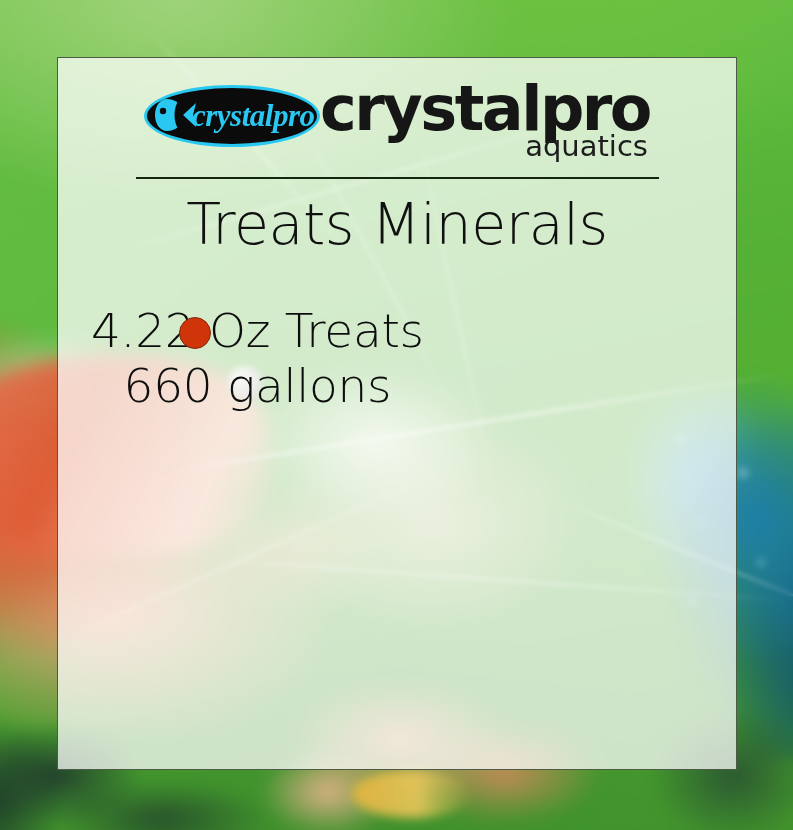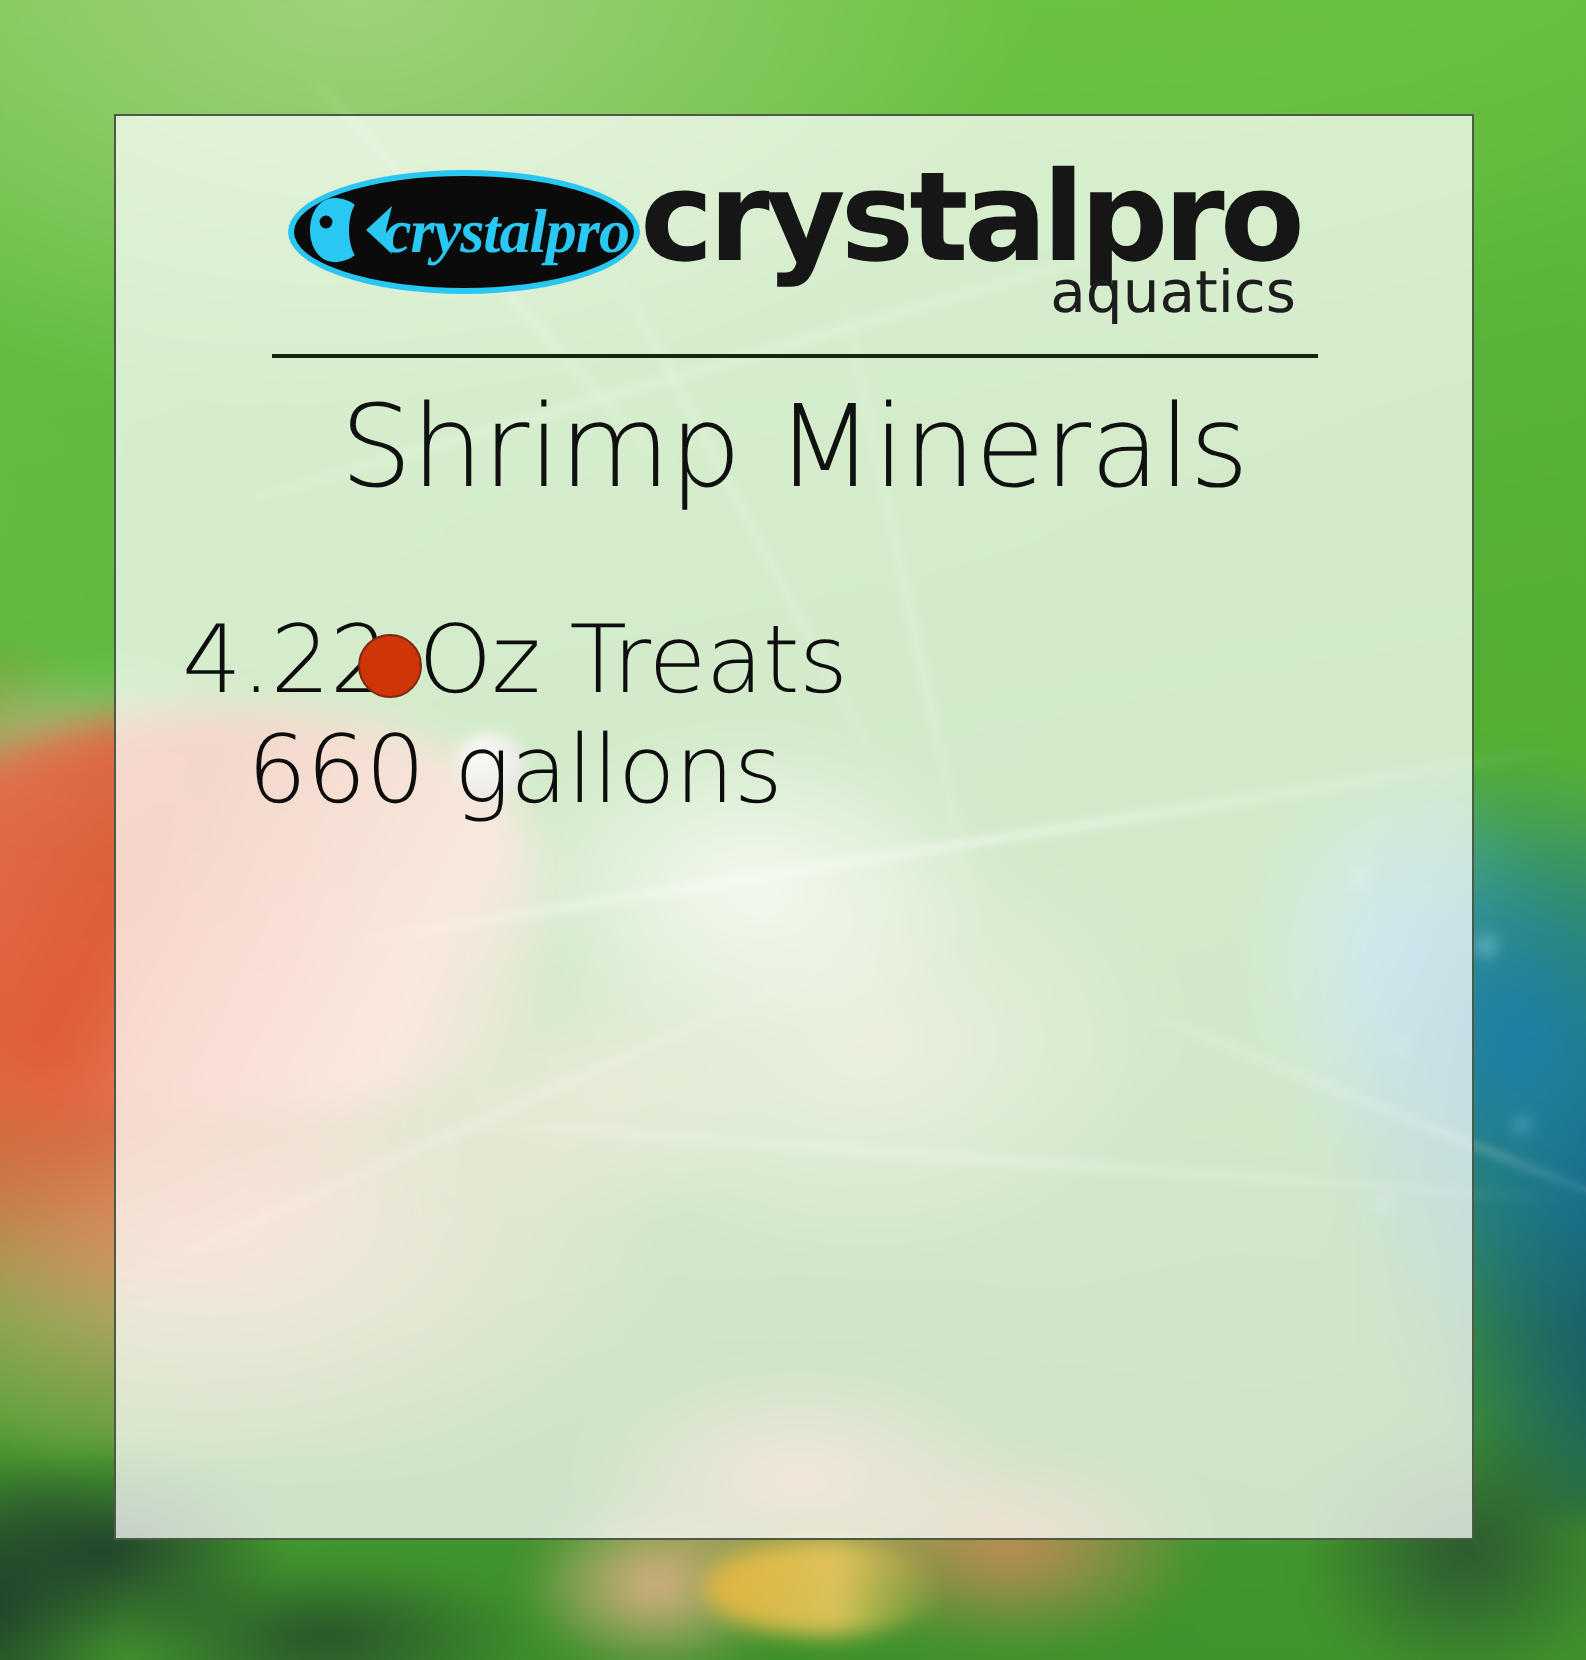--- a/index.html
+++ b/index.html
@@ -383,21 +383,21 @@
 
       <div class="wordmark">
         <div class="wordmark-main">crystalpro</div>
         <div class="wordmark-sub">aquatics</div>
       </div>
 
     </div>
 
     <div class="divider"></div>
 
-    <div class="headline">Shrimp Minerals</div>
+    <div class="headline">Treats Minerals</div>
 
     <div class="bullets">
 
       <div class="bullet">
         <span class="bullet-dot"></span>
         <div class="bullet-text">4.22 Oz Treats
 660 gallons</div>
       </div>
 
 

